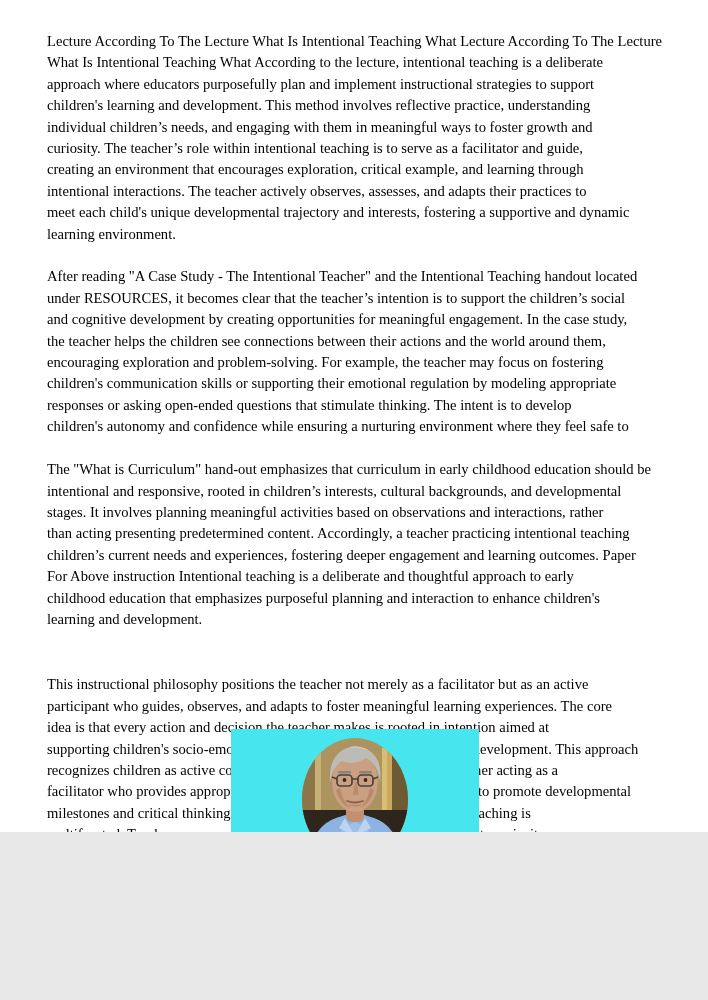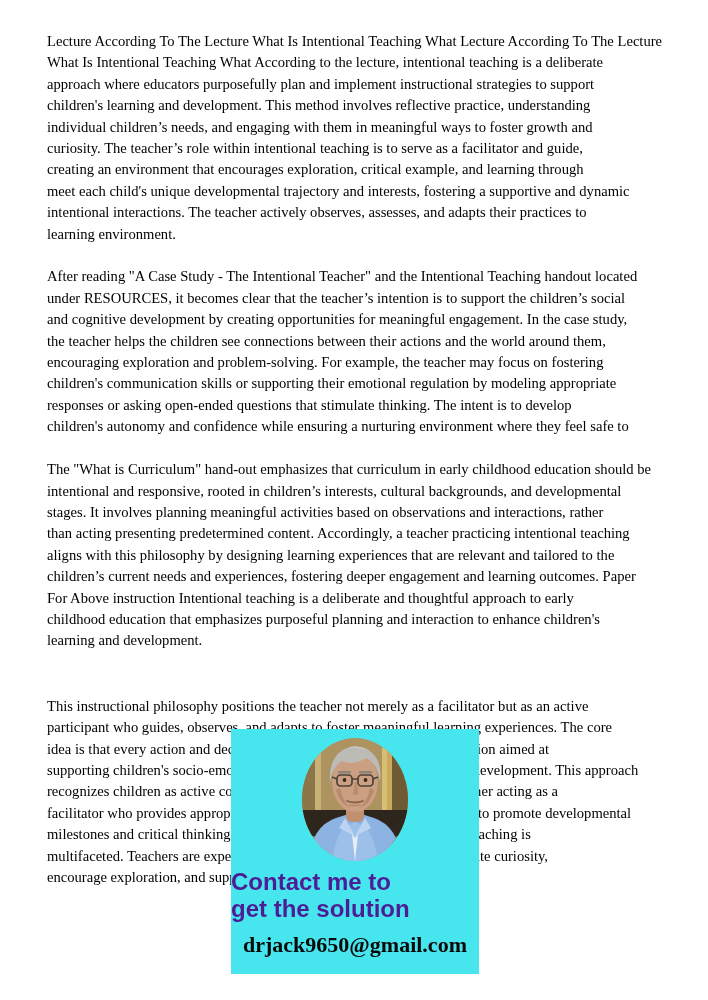--- a/index.html
+++ b/index.html
@@ -1,19 +1,19 @@
 <!DOCTYPE html>
 <html><head>
 <meta charset="utf-8">
 <style>
   html, body { margin: 0; padding: 0; background: #e8e8e8; }
   .page {
     position: relative;
     width: 708px;
-    height: 1000px;
+    height: 832px;
     background: #ffffff;
     overflow: hidden;
     font-family: "Liberation Serif", serif;
   }
   .doc {
     position: absolute;
     left: 47px;
     top: 31px;
     width: 650px;
   }
@@ -76,40 +76,39 @@
 
   <div class="doc">
       <div class="para">
         <div class="line">Lecture According To The Lecture What Is Intentional Teaching What Lecture According To The Lecture</div>
         <div class="line">What Is Intentional Teaching What According to the lecture, intentional teaching is a deliberate</div>
         <div class="line">approach where educators purposefully plan and implement instructional strategies to support</div>
         <div class="line">children's learning and development. This method involves reflective practice, understanding</div>
         <div class="line">individual children’s needs, and engaging with them in meaningful ways to foster growth and</div>
         <div class="line">curiosity. The teacher’s role within intentional teaching is to serve as a facilitator and guide,</div>
         <div class="line">creating an environment that encourages exploration, critical example, and learning through</div>
+        <div class="line">intentional interactions. The teacher actively observes, assesses, and adapts their practices to</div>
         <div class="line">meet each child's unique developmental trajectory and interests, fostering a supportive and dynamic</div>
-        <div class="line">intentional interactions. The teacher actively observes, assesses, and adapts their practices to</div>
         <div class="line">learning environment.</div>
       </div>
       <div class="para">
         <div class="line">After reading "A Case Study - The Intentional Teacher" and the Intentional Teaching handout located</div>
         <div class="line">under RESOURCES, it becomes clear that the teacher’s intention is to support the children’s social</div>
         <div class="line">and cognitive development by creating opportunities for meaningful engagement. In the case study,</div>
         <div class="line">the teacher helps the children see connections between their actions and the world around them,</div>
         <div class="line">encouraging exploration and problem-solving. For example, the teacher may focus on fostering</div>
         <div class="line">children's communication skills or supporting their emotional regulation by modeling appropriate</div>
         <div class="line">responses or asking open-ended questions that stimulate thinking. The intent is to develop</div>
         <div class="line">children's autonomy and confidence while ensuring a nurturing environment where they feel safe to</div>
       </div>
       <div class="para">
         <div class="line">The "What is Curriculum" hand-out emphasizes that curriculum in early childhood education should be</div>
         <div class="line">intentional and responsive, rooted in children’s interests, cultural backgrounds, and developmental</div>
         <div class="line">stages. It involves planning meaningful activities based on observations and interactions, rather</div>
         <div class="line">than acting presenting predetermined content. Accordingly, a teacher practicing intentional teaching</div>
-        <div class="line">aligns with this philosophy by designing learning experiences that are relevant and tailored to the</div>
         <div class="line">children’s current needs and experiences, fostering deeper engagement and learning outcomes. Paper</div>
         <div class="line">For Above instruction Intentional teaching is a deliberate and thoughtful approach to early</div>
         <div class="line">childhood education that emphasizes purposeful planning and interaction to enhance children's</div>
         <div class="line">learning and development.</div>
       </div>
       <div class="para">
         <div class="line">This instructional philosophy positions the teacher not merely as a facilitator but as an active</div>
         <div class="line">participant who guides, observes, and adapts to foster meaningful learning experiences. The core</div>
         <div class="line">idea is that every action and decision the teacher makes is rooted in intention aimed at</div>
         <div class="line">supporting children's socio-emotional, cognitive, physical, and language development. This approach</div>

